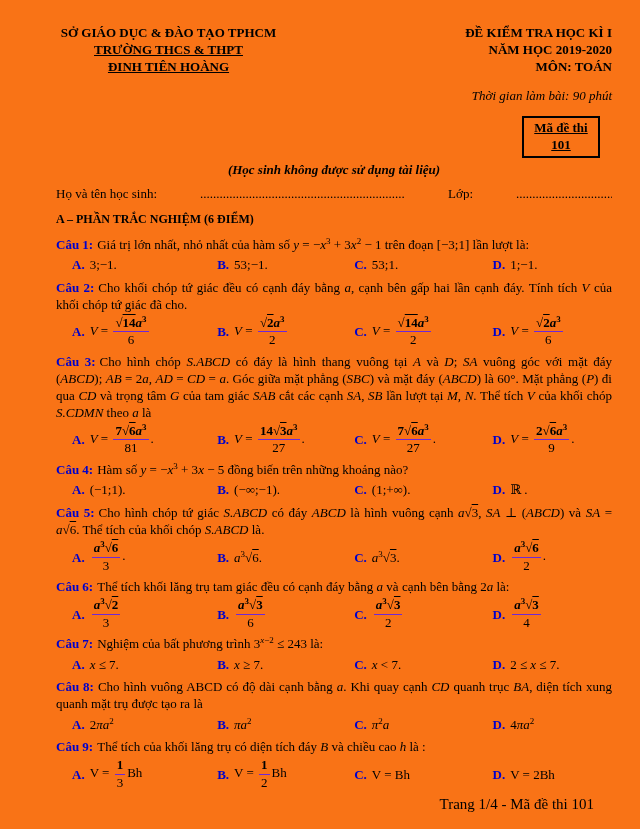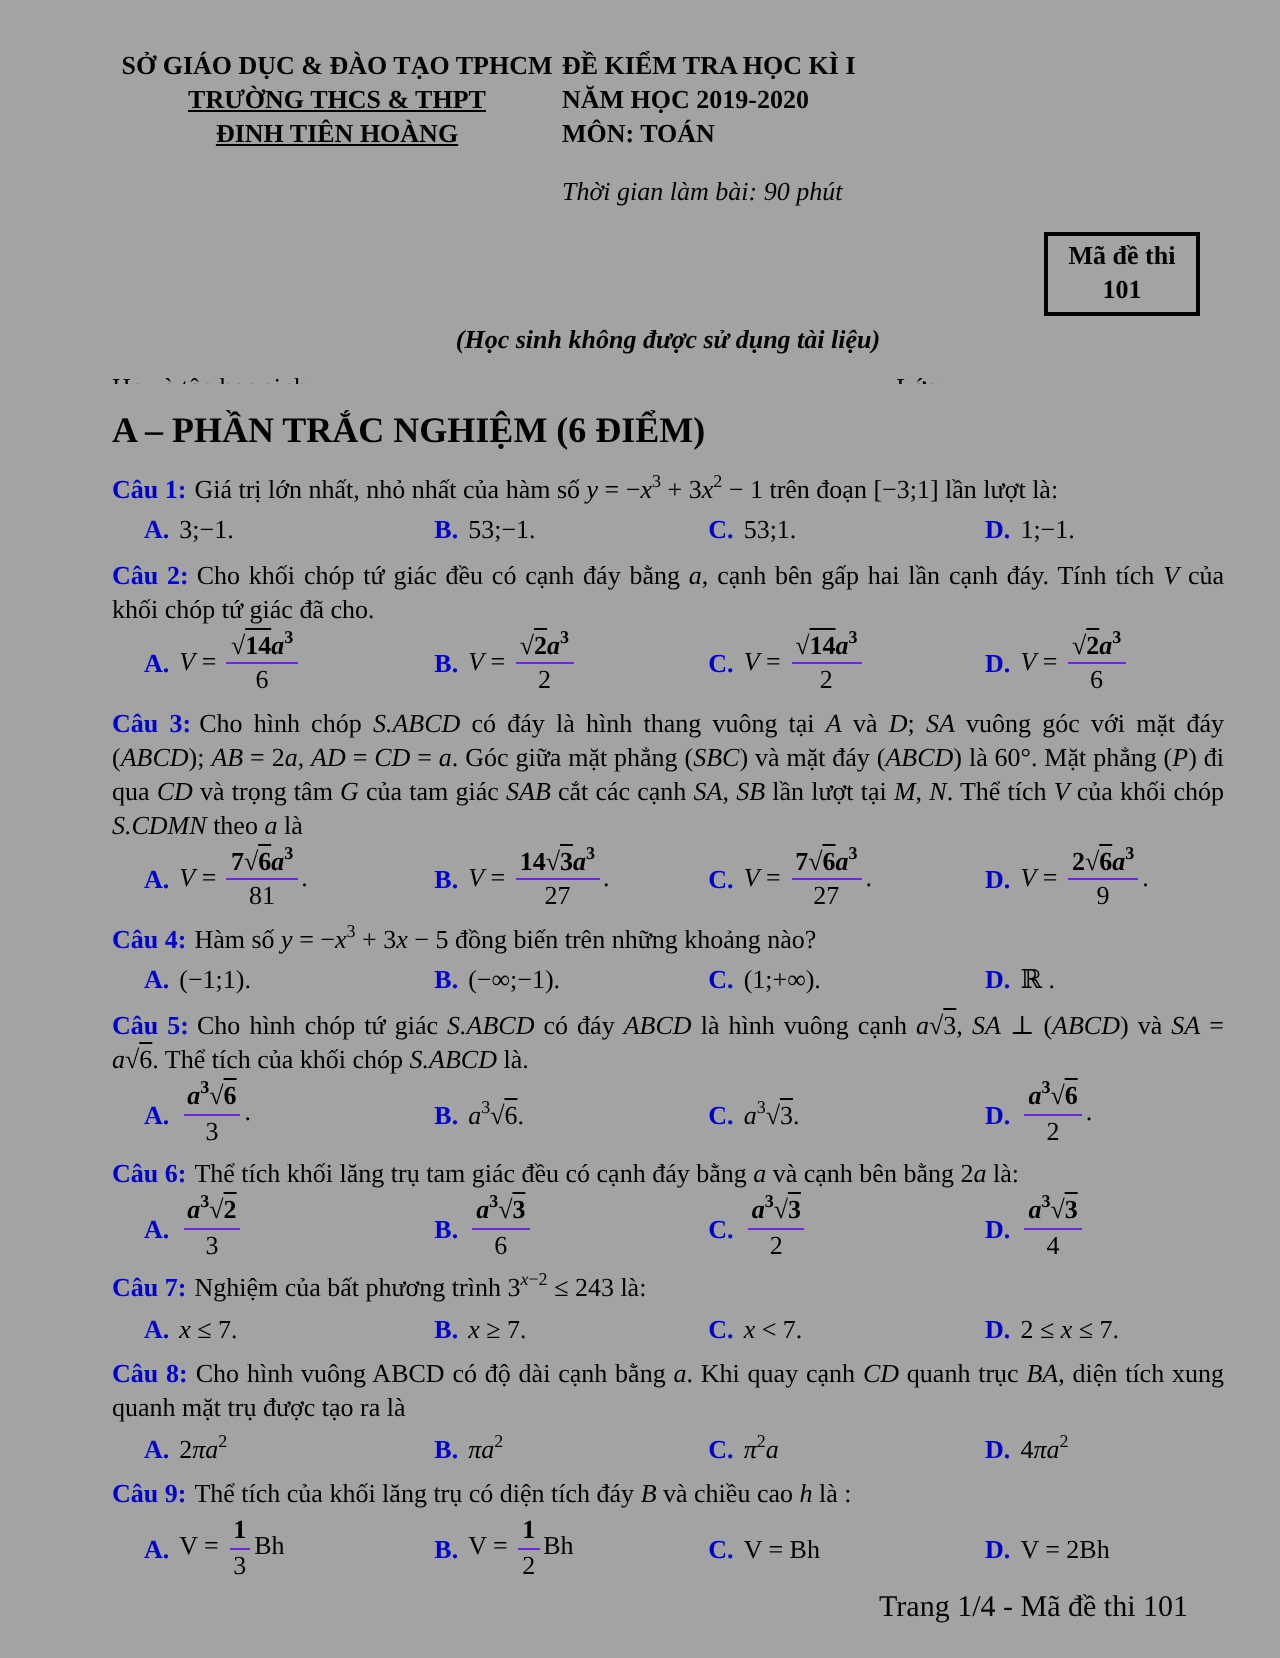--- a/index.html
+++ b/index.html
@@ -1,45 +1,45 @@
 <!DOCTYPE html>
 <html style="--accent: #0000CC;"><head>
 <meta charset="utf-8">
 <style>
   :root { --accent: #0000CC; }
   * { box-sizing: border-box; }
   html, body { margin: 0; padding: 0; background: #ffffff; }
   .page {
     width: 640px; height: 829px;
-    background: #a3a3a3; color: #000;
+    background: #f97316; color: #000;
     font-family: "Liberation Serif", "DejaVu Serif", serif;
     font-size: 13px; line-height: 1.31;
     padding: 24px 28px 14px 56px;
     display: flex; flex-direction: column;
     overflow: hidden;
   }
   
   .header { display: flex; }
   .header-left { width: 225px; text-align: center; font-weight: bold; }
   .header-left .u { text-decoration: underline; }
-  .header-right { flex: 1; text-align: left; }
+  .header-right { flex: 1; text-align: right; }
   .header-right .b { font-weight: bold; }
   .header-right .it { font-style: italic; margin-top: 12px; }
-  .codebox-row { display: flex; justify-content: flex-end; margin: 12px 12px 0 0; }
+  .codebox-row { display: flex; justify-content: flex-end; margin: 12px 12px 0 0; text-decoration: underline; }
   .codebox {
     border: 2px solid #000; min-width: 78px;
     padding: 1px 10px 3px; text-align: center; font-weight: bold;
   }
   .notice { text-align: center; font-style: italic; font-weight: bold; margin-top: 3px; }
   
   .student-line { display: flex; align-items: baseline; margin-top: 7px; white-space: nowrap; overflow: hidden; gap: 40px; }
   .student-line .lbl { flex: none; }
   .dots-grow { flex: 1 1 auto; overflow: hidden; margin: 0 3px; }
   .dots-fixed { flex: none; width: 96px; overflow: hidden; margin-left: 3px; }
-  .section-title { font-weight: bold; font-size: 18px; margin: 12px 0 8px; }
+  .section-title { font-weight: bold; font-size: 12px; margin: 12px 0 8px; }
   
   .question { margin-bottom: 5px; }
   .q-text { margin: 0; text-align: justify; }
   .q-label { color: var(--accent); font-weight: bold; margin-right: 4px; }
   .options {
     display: grid;
     grid-template-columns: 1.04fr 0.98fr 0.99fr 0.88fr;
     padding-left: 16px; column-gap: 4px;
     margin: 3px 0 4px;
   }

